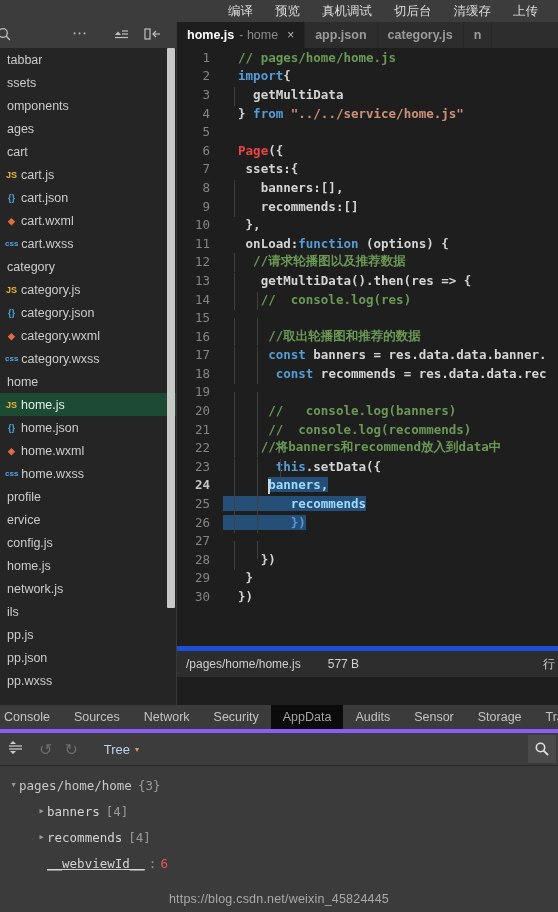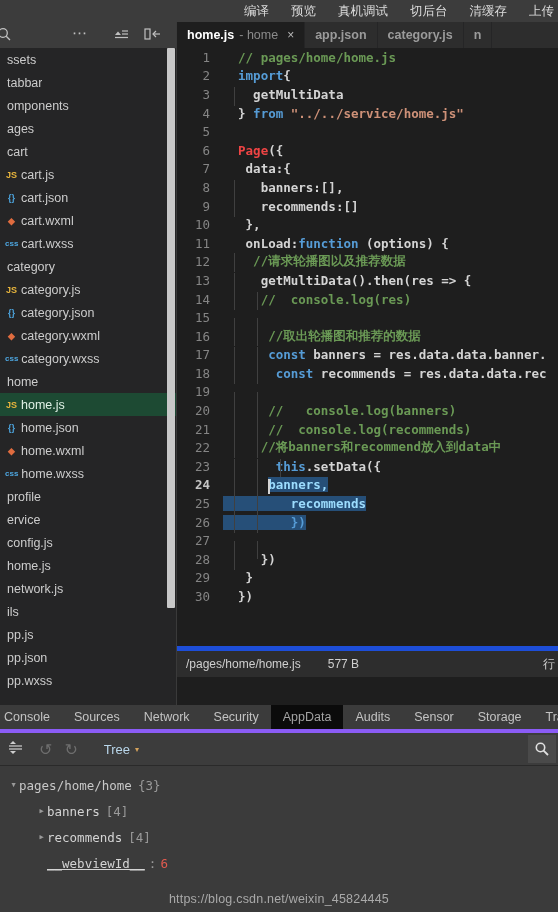--- a/index.html
+++ b/index.html
@@ -9,21 +9,21 @@
     font-family: "Liberation Sans", sans-serif;
     overflow: hidden;
   }
   #app { position: relative; width: 558px; height: 912px; }
 
   
   .topbar {
     position: absolute; left: 0; top: 0; width: 558px; height: 22px;
     background: #3c3c3c;
     display: flex; align-items: flex-end; justify-content: flex-end;
-    padding-right: 4px;
+    padding-right: 20px;
   }
   .topbar-item {
     color: #dcdcdc; font-size: 12.5px; padding: 0 11px;
     white-space: nowrap; line-height: 22px;
   }
   .topbar-item.clip { padding-right: 0; }
 
   
   .sidebar {
     position: absolute; left: 0; top: 22px; width: 177px; height: 683px;
@@ -217,25 +217,25 @@
         <svg width="18" height="16" viewBox="0 0 18 16">
           <rect x="2" y="3" width="5" height="10" fill="none" stroke="#cccccc" stroke-width="1.2"></rect>
           <line x1="17" y1="8" x2="10" y2="8" stroke="#cccccc" stroke-width="1.2"></line>
           <polyline points="13,5 10,8 13,11" fill="none" stroke="#cccccc" stroke-width="1.2"></polyline>
         </svg>
       </span>
     </div>
     <div class="tree" id="file-tree">
         <div class="tree-row">
           <span class="ficon none" style="margin-left: -9px;"></span>
+          <span class="tree-label">tabbar</span>
+        </div>
+        <div class="tree-row">
+          <span class="ficon none" style="margin-left: -9px;"></span>
           <span class="tree-label">ssets</span>
-        </div>
-        <div class="tree-row">
-          <span class="ficon none" style="margin-left: -9px;"></span>
-          <span class="tree-label">tabbar</span>
         </div>
         <div class="tree-row">
           <span class="ficon none" style="margin-left: -9px;"></span>
           <span class="tree-label">omponents</span>
         </div>
         <div class="tree-row">
           <span class="ficon none" style="margin-left: -9px;"></span>
           <span class="tree-label">ages</span>
         </div>
         <div class="tree-row">
@@ -356,21 +356,21 @@
       </div>
     </div>
 
   <div class="editor" id="editor">
       <div class="code-line"><span class="ln">1</span><span class="code-text"><span class="pln">  </span><span class="cmt">// pages/home/home.js</span></span></div>
       <div class="code-line"><span class="ln">2</span><span class="code-text"><span class="pln">  </span><span class="kw">import</span><span class="pun">{</span></span></div>
       <div class="code-line"><span class="ln">3</span><span class="code-text"><span class="pln">    getMultiData</span><span class="guide" style="left: 11px;"></span></span></div>
       <div class="code-line"><span class="ln">4</span><span class="code-text"><span class="pun">  } </span><span class="kw">from</span><span class="pln"> </span><span class="str">"../../service/home.js"</span></span></div>
       <div class="code-line"><span class="ln">5</span><span class="code-text"></span></div>
       <div class="code-line"><span class="ln">6</span><span class="code-text"><span class="pln">  </span><span class="fn">Page</span><span class="pun">({</span></span></div>
-      <div class="code-line"><span class="ln">7</span><span class="code-text"><span class="pln">   data:{</span></span></div>
+      <div class="code-line"><span class="ln">7</span><span class="code-text"><span class="pln">   ssets:{</span></span></div>
       <div class="code-line"><span class="ln">8</span><span class="code-text"><span class="pln">     banners:[],</span><span class="guide" style="left: 11px;"></span></span></div>
       <div class="code-line"><span class="ln">9</span><span class="code-text"><span class="pln">     recommends:[]</span><span class="guide" style="left: 11px;"></span></span></div>
       <div class="code-line"><span class="ln">10</span><span class="code-text"><span class="pln">   },</span></span></div>
       <div class="code-line"><span class="ln">11</span><span class="code-text"><span class="pln">   onLoad:</span><span class="kw">function</span><span class="pln"> (options) {</span></span></div>
       <div class="code-line"><span class="ln">12</span><span class="code-text"><span class="pln">    </span><span class="cmt">//请求轮播图以及推荐数据</span><span class="guide" style="left: 11px;"></span></span></div>
       <div class="code-line"><span class="ln">13</span><span class="code-text"><span class="pln">     getMultiData().then(res =&gt; {</span><span class="guide" style="left: 11px;"></span></span></div>
       <div class="code-line"><span class="ln">14</span><span class="code-text"><span class="pln">     </span><span class="cmt">//  console.log(res)</span><span class="guide" style="left: 11px;"></span><span class="guide" style="left: 34px;"></span></span></div>
       <div class="code-line"><span class="ln">15</span><span class="code-text"><span class="guide" style="left: 11px;"></span><span class="guide" style="left: 34px;"></span></span></div>
       <div class="code-line"><span class="ln">16</span><span class="code-text"><span class="pln">      </span><span class="cmt">//取出轮播图和推荐的数据</span><span class="guide" style="left: 11px;"></span><span class="guide" style="left: 34px;"></span></span></div>
       <div class="code-line"><span class="ln">17</span><span class="code-text"><span class="pln">      </span><span class="kw">const</span><span class="pln"> banners = res.data.data.banner.</span><span class="guide" style="left: 11px;"></span><span class="guide" style="left: 34px;"></span></span></div>

